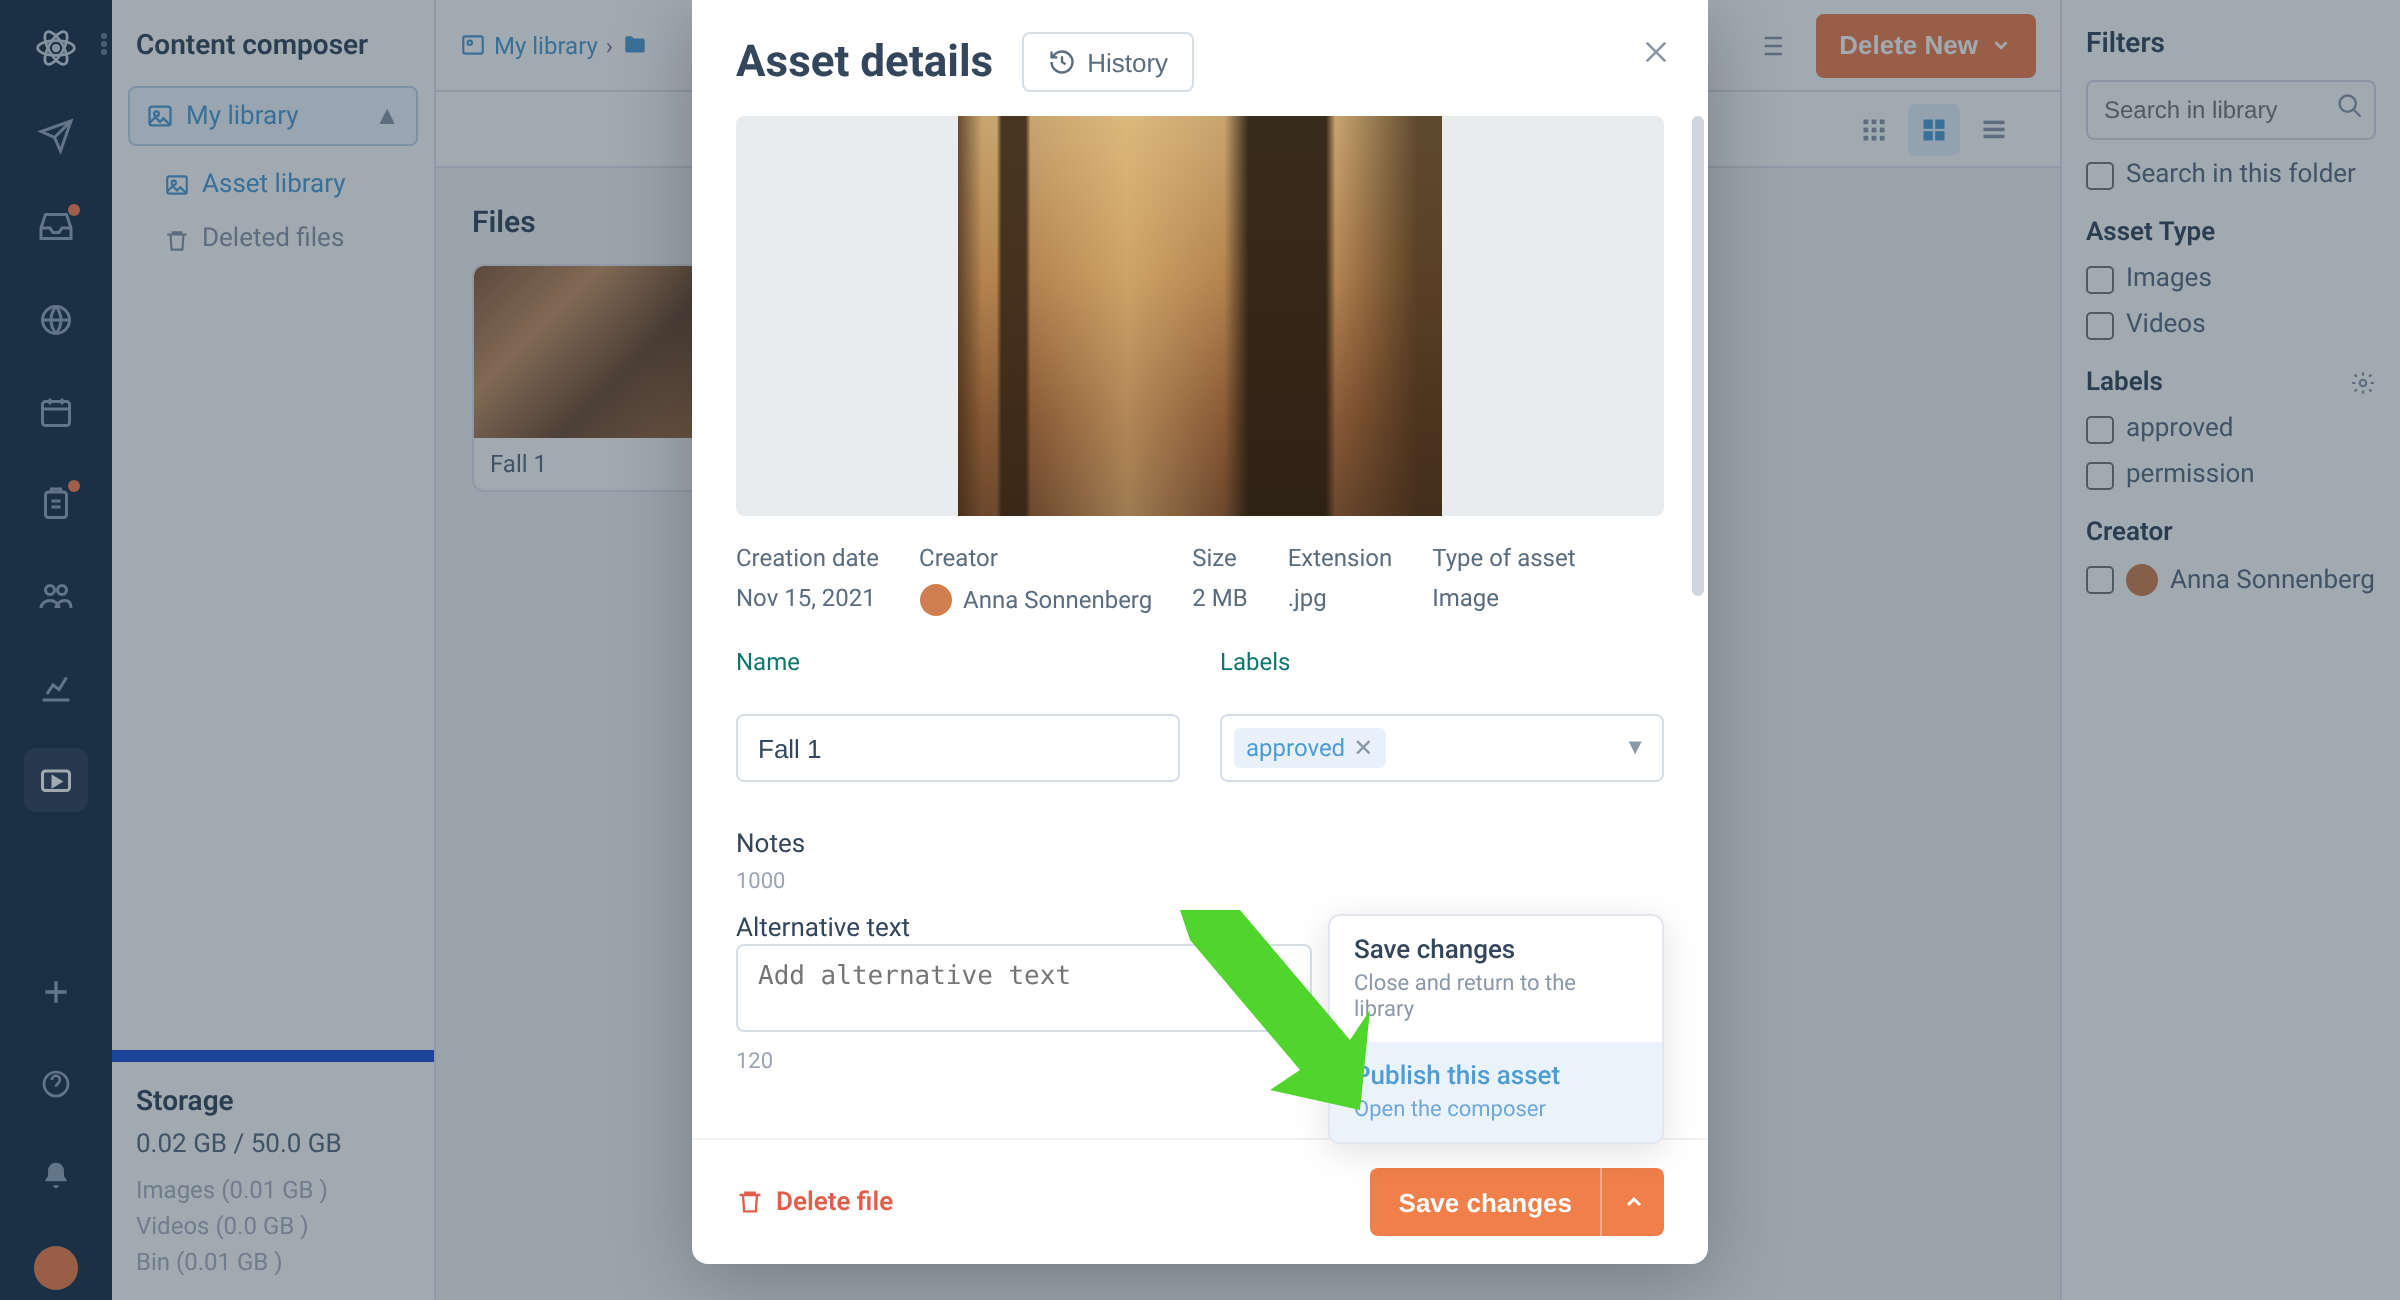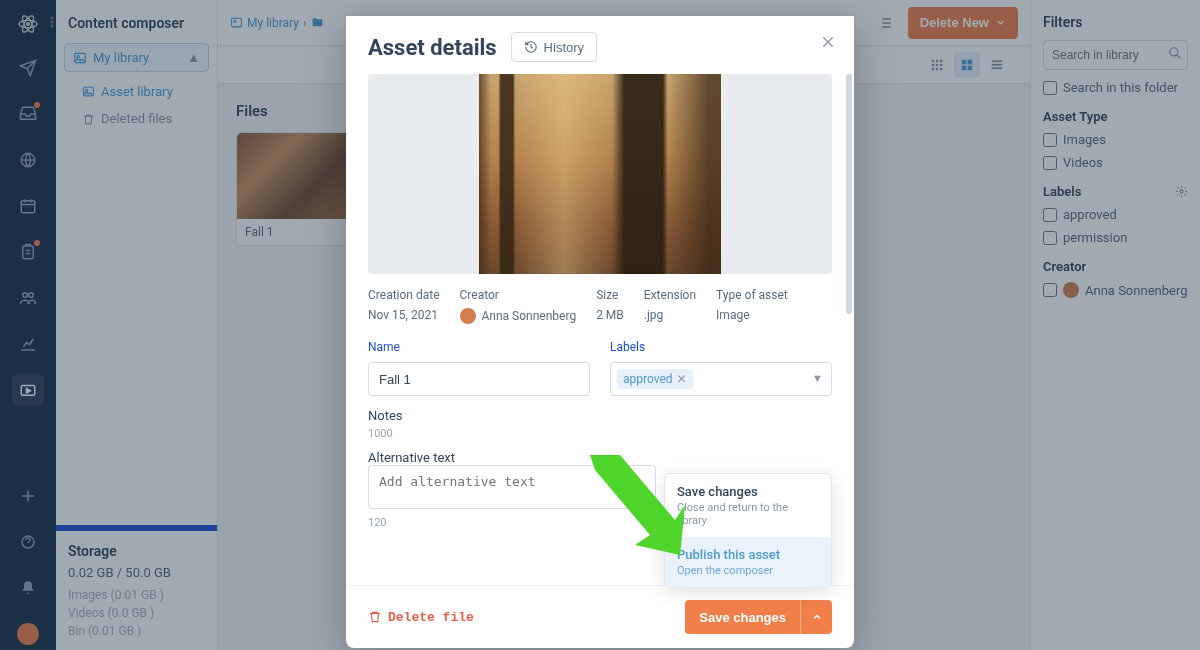--- a/index.html
+++ b/index.html
@@ -86,21 +86,21 @@
 .search-wrap .sicon { position:absolute; right:6px; top:6px; color:#8a98a7; }
 .check-row { display:flex; align-items:center; gap:6px; font-size:13px; color:#5a6c7e; margin:8px 0; }
 .check-row input[type=checkbox] { width:14px; height:14px; }
 .section-label { font-size:13px; font-weight:600; color:#33465b; margin-top:14px; margin-bottom:4px; display:flex; justify-content:space-between; align-items:center;}
 .avatar-sm { width:16px; height:16px; border-radius:50%; background:#d08050; display:inline-block; }
 
 .overlay {
   position:absolute; inset:0; background:rgba(30,50,70,0.42);
 }
 .modal {
-  position:absolute; left:50%; top:16px; transform:translateX(-50%);
+  position:absolute; left:50%; top:0; transform:translateX(-50%);
   width:508px; height:632px; background:#fff; border-radius:0 0 8px 8px;
   box-shadow:0 8px 40px rgba(0,0,0,0.25); display:flex; flex-direction:column;
 }
 .modal-header {
   display:flex; align-items:center; padding:16px 22px 12px; gap:14px;
 }
 .modal-header h1 { font-size:22px; font-weight:700; color:#33465b; }
 .history-btn {
   display:flex; align-items:center; gap:6px; border:1px solid #d6dde5; background:#fff;
   height:30px; padding:0 12px; border-radius:4px; font-size:13px; color:#5a6c7e; cursor:pointer;
@@ -118,21 +118,21 @@
   width:242px; height:200px;
   background:
     linear-gradient(90deg, rgba(60,40,20,0.7) 0%, rgba(60,40,20,0) 5%, rgba(60,40,20,0) 8%, rgba(50,35,20,0.85) 9%, rgba(50,35,20,0.85) 14%, rgba(60,40,20,0) 15%, rgba(255,220,150,0.35) 35%, rgba(60,40,20,0) 55%, rgba(40,30,18,0.9) 60%, rgba(40,30,18,0.9) 76%, rgba(60,40,20,0) 78%, rgba(50,35,20,0.7) 95%),
     linear-gradient(180deg, #c9a56f 0%, #b5844f 40%, #8a5a36 75%, #6b482d 100%);
 }
 .meta-row { display:flex; gap:20px; padding:14px 0 10px; flex-wrap:wrap; }
 .meta-item .lbl { font-size:12px; color:#5a6c7e; margin-bottom:6px; }
 .meta-item .val { font-size:12px; color:#5a6c7e; display:flex; align-items:center; gap:6px;}
 .field-row { display:flex; gap:20px; margin-top:6px;}
 .field-col { flex:1; }
-.field-col .flabel { font-size:12px; color:#1d4ed8; margin-bottom:8px; }
+.field-col .flabel { font-size:12px; color:#0f766e; margin-bottom:19px; }
 .text-input {
   width:100%; height:34px; border:1px solid #d6dde5; border-radius:4px; padding:0 10px;
   font-size:13px; color:#33465b;
 }
 .labels-box {
   width:100%; min-height:34px; border:1px solid #d6dde5; border-radius:4px; padding:4px 26px 4px 6px;
   display:flex; align-items:center; gap:4px; position:relative;
 }
 .label-chip {
   background:#e8f1fb; color:#4d9dd4; font-size:12px; padding:3px 6px; border-radius:3px;
@@ -143,21 +143,21 @@
 .textarea {
   width:100%; height:44px; border:1px solid #d6dde5; border-radius:4px; padding:8px 10px;
   font-size:13px; color:#8a98a7; resize:none;
 }
 .counter { font-size:11px; color:#9ba6b2; margin-top:4px; }
 
 .modal-footer {
   display:flex; align-items:center; justify-content:space-between; padding:14px 22px;
   border-top:1px solid #eef1f5;
 }
-.delete-link { color:#e35e4a; font-size:13px; font-weight:600; display:flex; align-items:center; gap:6px; cursor:pointer;font-family:Liberation Mono, monospace;}
+.delete-link { color:#e35e4a; font-size:13px; font-weight:600; display:flex; align-items:center; gap:6px; cursor:pointer;}
 .save-group { display:flex; }
 .save-btn {
   background:#f07f4a; color:#fff; border:none; height:34px; padding:0 14px;
   border-radius:4px 0 0 4px; font-weight:600; font-size:13px; cursor:pointer;
 }
 .save-caret {
   background:#f07f4a; color:#fff; border:none; border-left:1px solid rgba(255,255,255,0.35);
   width:32px; height:34px; border-radius:0 4px 4px 0; cursor:pointer; display:flex; align-items:center; justify-content:center;
 }
 
@@ -484,21 +484,21 @@
         <div class="flabel">Labels</div>
         <div class="labels-box">
           <span class="label-chip">
               <span>approved</span>
               <span class="x">✕</span>
             </span>
           <span class="caret">▼</span>
         </div>
       </div>
     </div>
-    <div style="margin-top:12px">
+    <div style="margin-top:24px">
       <div class="flabel">Notes</div>
       <div class="counter">1000</div>
     </div>
     <div style="margin-top:10px">
       <div class="flabel">Alternative text</div>
       <textarea class="textarea" style="width: 62%;" placeholder="Add alternative text"></textarea>
       <div class="counter">120</div>
     </div>
   </div>
   <div class="modal-footer">

